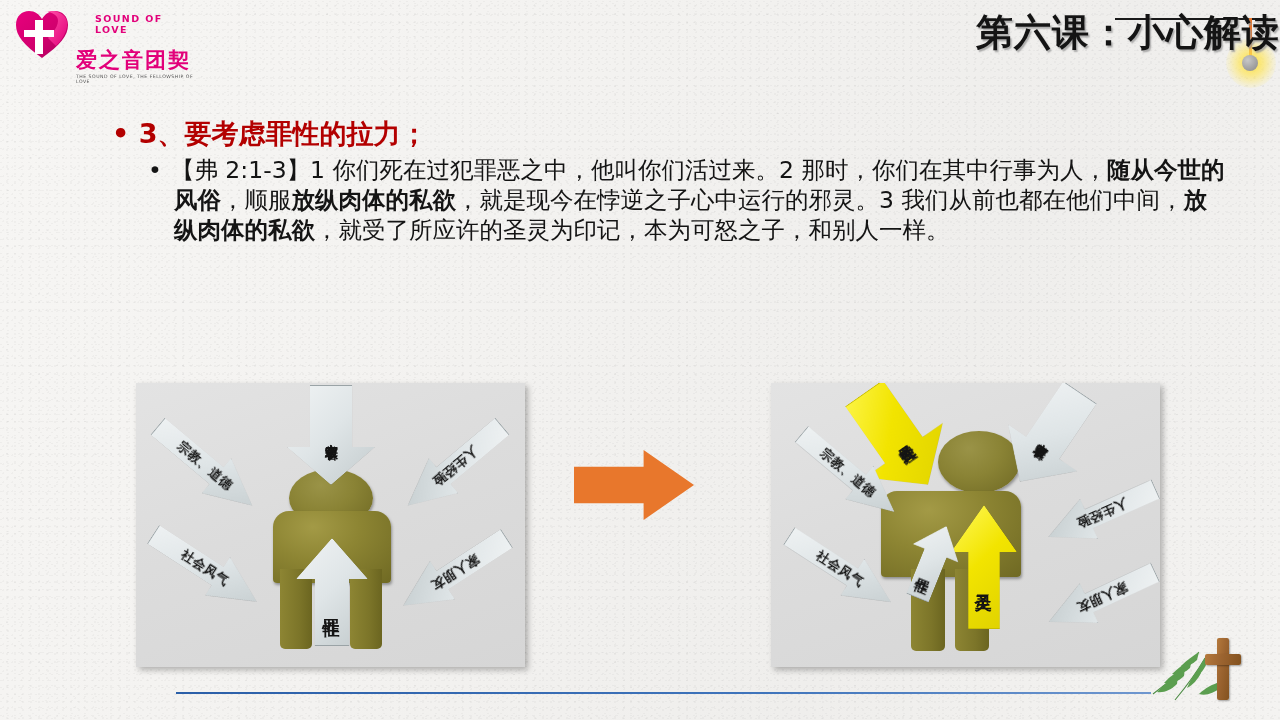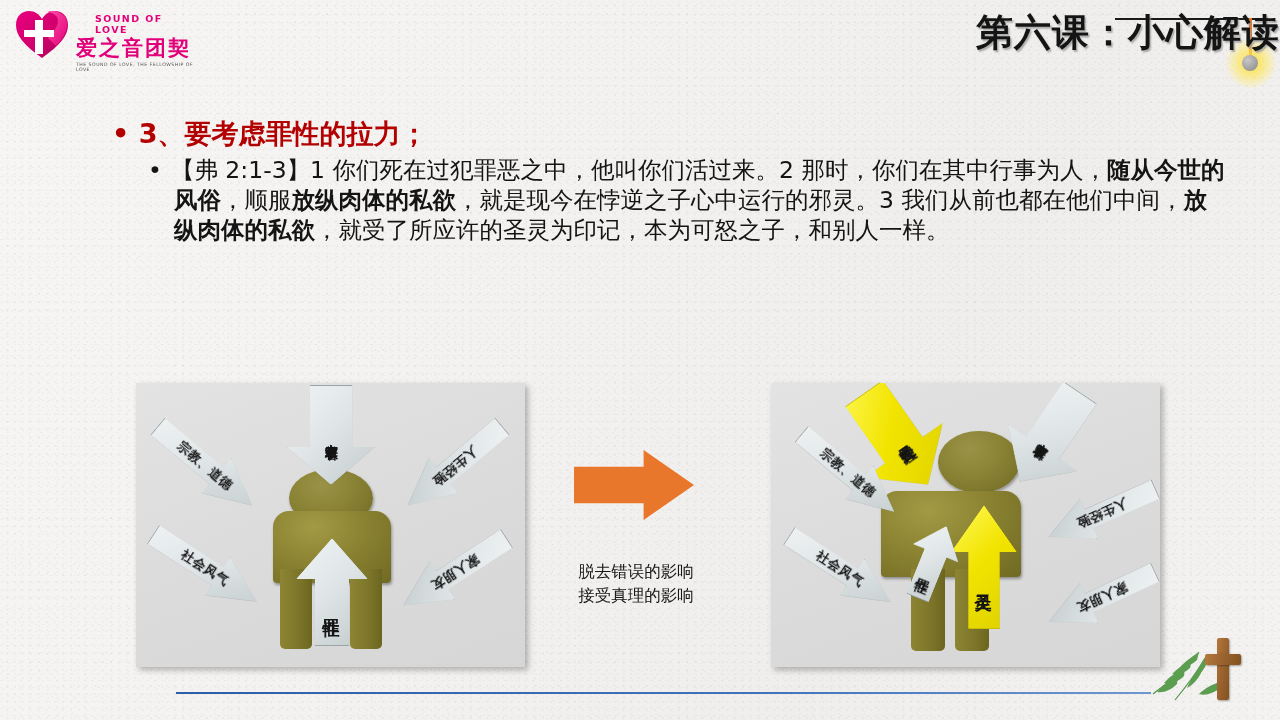--- a/index.html
+++ b/index.html
@@ -24,21 +24,21 @@
   
   #logo { position: absolute; left: 14px; top: 6px; width: 180px; height: 58px; }
   #logo-mark { position: absolute; left: 0; top: 2px; width: 56px; height: 52px; }
   #logo-text { position: absolute; left: 62px; top: 7px; }
   .logo-eng {
     font-size: 9.5px; letter-spacing: 1.4px; font-weight: bold;
     color: #e2007a; font-family: "DejaVu Sans", sans-serif; margin-left: 19px;
   }
   .logo-cn {
     font-size: 21px; font-weight: bold; color: #e2007a;
-    letter-spacing: 2px; line-height: 1.15; margin-top: 1px;
+    letter-spacing: 2px; line-height: 1.15; margin-top: 13px;
   }
   .logo-sub {
     font-size: 4.6px; letter-spacing: 0.5px; color: #555; margin-top: 2px;
   }
 
   
   #tr-line { position: absolute; left: 1115px; top: 18px; width: 153px; height: 2px; background: #1a1a1a; }
   #tr-stem { position: absolute; left: 1249px; top: 18px; width: 3px; height: 44px; background: #e8762c; }
   #tr-glow {
     position: absolute; left: 1226px; top: 38px; width: 50px; height: 50px;
@@ -291,24 +291,20 @@
 
       <div class="garrow arrow-right" style="left:272px; top:192px; width:118px; height:44px; transform:rotate(-205deg);">
         <div class="gshape arrow-right"></div>
         <div class="glabel">家人朋友</div>
       </div>
 
     </div>
   </div>
 
   <div id="mid-arrow"></div>
-  <div id="mid-caption">
-    <div>脱去错误的影响</div>
-    <div>接受真理的影响</div>
-  </div>
 
   <div id="bottom-line"></div>
 
   <svg id="palm" viewBox="0 0 90 66">
     <g stroke="#4e8c46" stroke-width="1.1" fill="none">
       <path d="M8 56 C24 44 40 30 54 14"></path>
       <path d="M30 62 C40 50 52 34 60 20"></path>
     </g>
     <g fill="#5b9e4f">
       <path d="M54 14 C48 18 42 22 36 28 C41 29 47 27 52 22 Z"></path>

